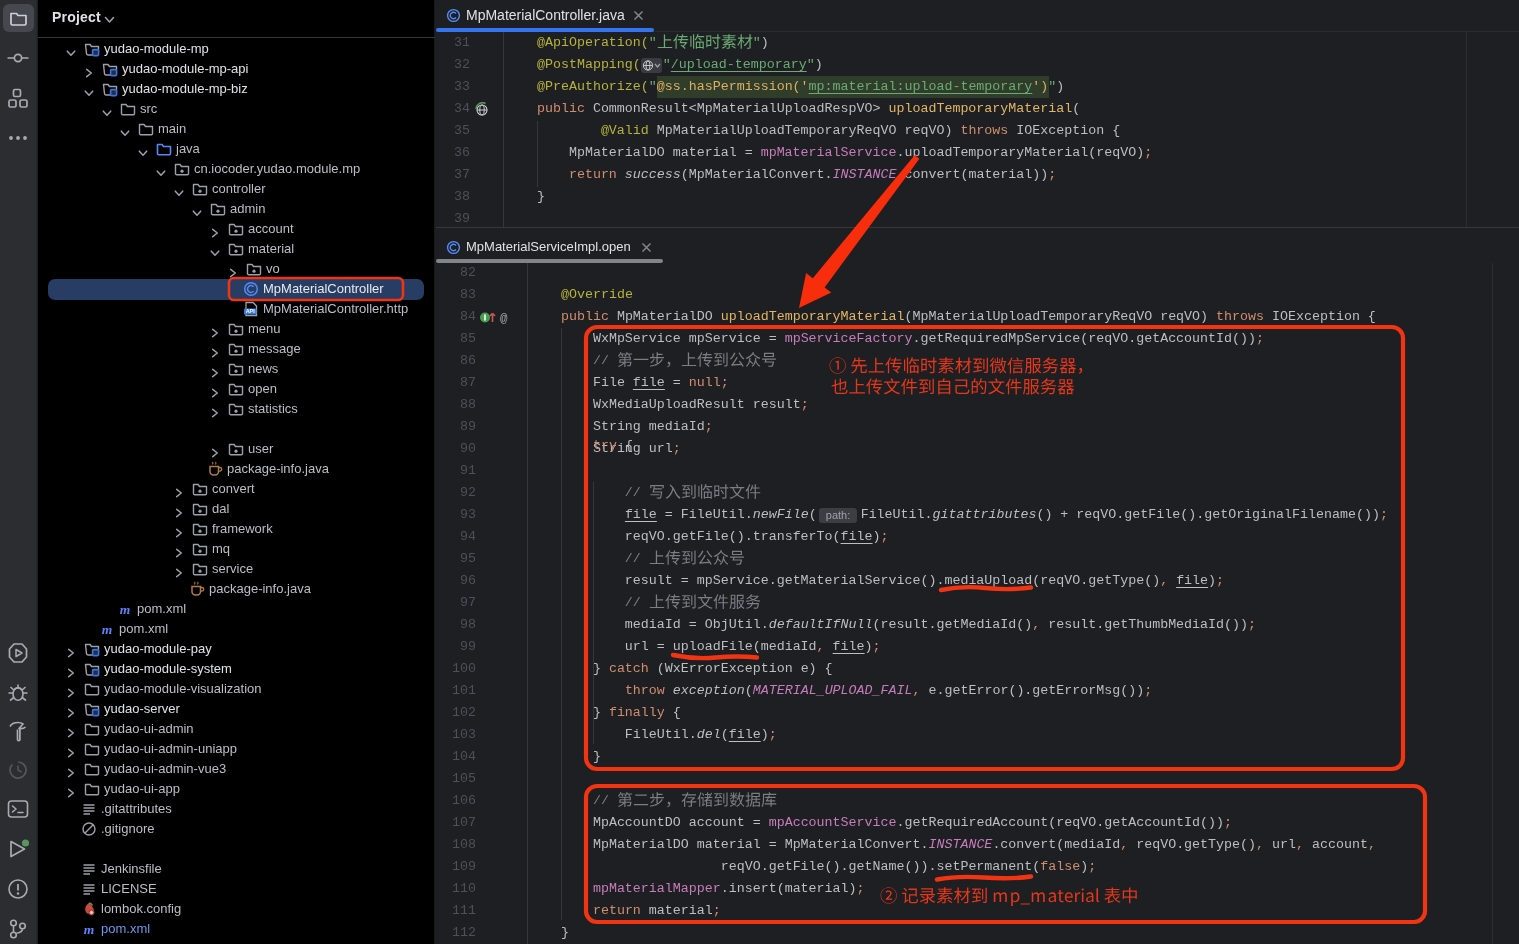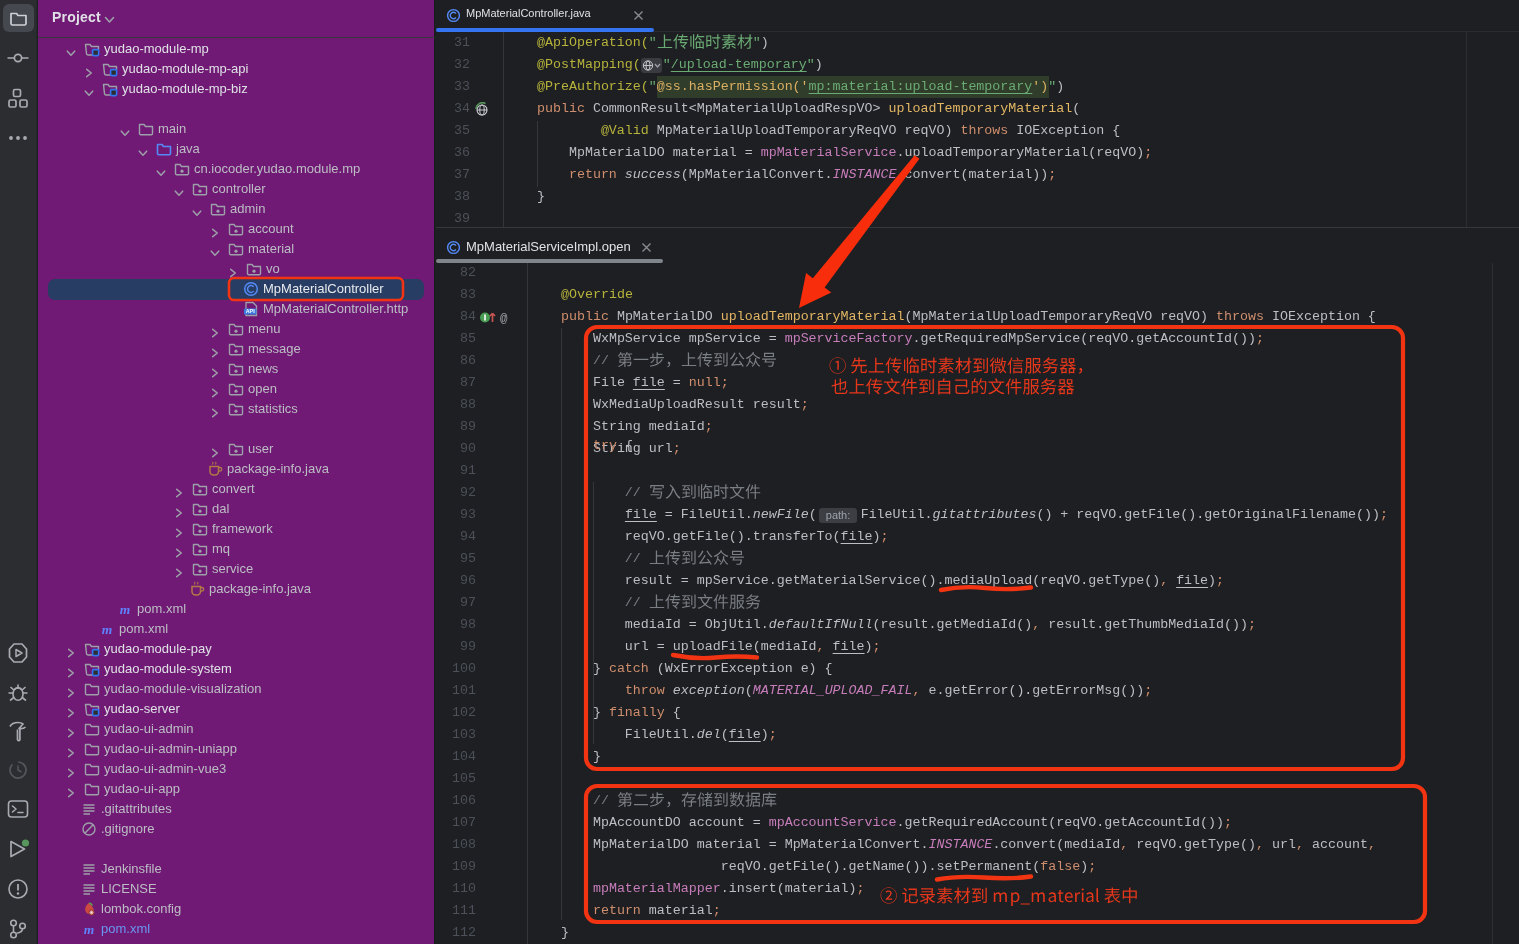--- a/index.html
+++ b/index.html
@@ -1,18 +1,18 @@
 <!DOCTYPE html>
 <html><head><meta charset="utf-8"><title>IDE</title><style>
 *{margin:0;padding:0;box-sizing:border-box}
 html,body{width:1519px;height:944px;overflow:hidden;background:#1E1F22}
 body{position:relative;font-family:"Liberation Sans",sans-serif;-webkit-font-smoothing:antialiased}
 .abs{position:absolute}
 #stripe{left:0;top:0;width:37px;height:944px;background:#2B2D30;border-right:1px solid #26282B}
-#tree{left:38px;top:0;width:397px;height:944px;background:#701a75;border-right:1px solid #191A1C}
+#tree{left:38px;top:0;width:397px;height:944px;background:#000000;border-right:1px solid #191A1C}
 #thead{left:0;top:0;width:397px;height:38px;border-bottom:1px solid #35373A}
 #ptitle{left:14px;top:9px;font-size:14px;font-weight:bold;color:#DFE1E5;letter-spacing:.2px}
 .trow{left:0;height:20px;line-height:20px;font-size:13px;color:#BCBEC4;white-space:nowrap}
 .trow b{color:#DFE1E5;font-weight:normal}
 .chev{position:absolute;width:12px;height:20px}
 .ticon{position:absolute;width:16px;height:16px;top:2px}
 .tlab{position:absolute;top:0}
 #sel{left:10px;top:279px;width:376px;height:21px;background:#273D63;border-radius:7px}
 .ed{background:#1E1F22}
 .ln{position:absolute;color:#4B5059;font:13.32px/22px "Liberation Mono",monospace;text-align:right}
@@ -191,20 +191,29 @@
     </div>
 <div class="trow abs" style="top:79px;width:397px">
       <svg class="chev" style="left:45px;top:4px" width="13" height="13" viewBox="0 0 13 13">
         <use href="#chev-d"></use>
       </svg>
       <svg class="ticon" style="left:64px" width="16" height="16" viewBox="0 0 16 16">
         <use href="#i-mod"></use>
       </svg>
       <div class="tlab" style="left:84px"><b>yudao-module-mp-biz</b></div>
     </div>
+<div class="trow abs" style="top:99px;width:397px">
+      <svg class="chev" style="left:63px;top:4px" width="13" height="13" viewBox="0 0 13 13">
+        <use href="#chev-d"></use>
+      </svg>
+      <svg class="ticon" style="left:82px" width="16" height="16" viewBox="0 0 16 16">
+        <use href="#i-fold"></use>
+      </svg>
+      <div class="tlab" style="left:102px">src</div>
+    </div>
 <div class="trow abs" style="top:119px;width:397px">
       <svg class="chev" style="left:81px;top:4px" width="13" height="13" viewBox="0 0 13 13">
         <use href="#chev-d"></use>
       </svg>
       <svg class="ticon" style="left:100px" width="16" height="16" viewBox="0 0 16 16">
         <use href="#i-fold"></use>
       </svg>
       <div class="tlab" style="left:120px">main</div>
     </div>
 <div class="trow abs" style="top:139px;width:397px">
@@ -513,21 +522,21 @@
       </svg>
       <div class="tlab" style="left:63px"><span style="color:#6897F2">pom.xml</span></div>
     </div>
 </div>
 
 <div class="abs ed" style="left:436px;top:0;width:1083px;height:227px"></div>
 <div class="abs" style="left:436px;top:31px;width:1083px;height:1px;background:#2A2C2F"></div>
 <svg class="abs" style="left:446px;top:8px" width="15" height="15" viewBox="0 0 16 16">
     <use href="#i-cls"></use>
   </svg>
-<div class="abs" style="left:466px;top:7px;font-size:11px;color:#DFE1E5">MpMaterialController.java</div>
+<div class="abs" style="left:466px;top:7px;font-size:14px;color:#DFE1E5">MpMaterialController.java</div>
 <svg class="abs" style="left:633px;top:10px" width="11" height="11" viewBox="0 0 11 11">
     <path d="M1.5 1.5 L9.5 9.5 M9.5 1.5 L1.5 9.5" stroke="#868A91" stroke-width="1.4"></path>
   </svg>
 <div class="abs" style="left:436px;top:28px;width:218px;height:4px;background:#3574F0;border-radius:2px"></div>
 <div class="abs vline" style="left:503px;top:32px;height:195px;background:#33363A"></div>
 <div class="abs vline" style="left:1466px;top:32px;height:195px;background:#2C2E32"></div>
 <div class="abs vline" style="left:537px;top:121px;height:66px;background:#33363A"></div>
 
 <div class="abs" style="left:436px;top:227px;width:1083px;height:1px;background:#35373B"></div>
 

